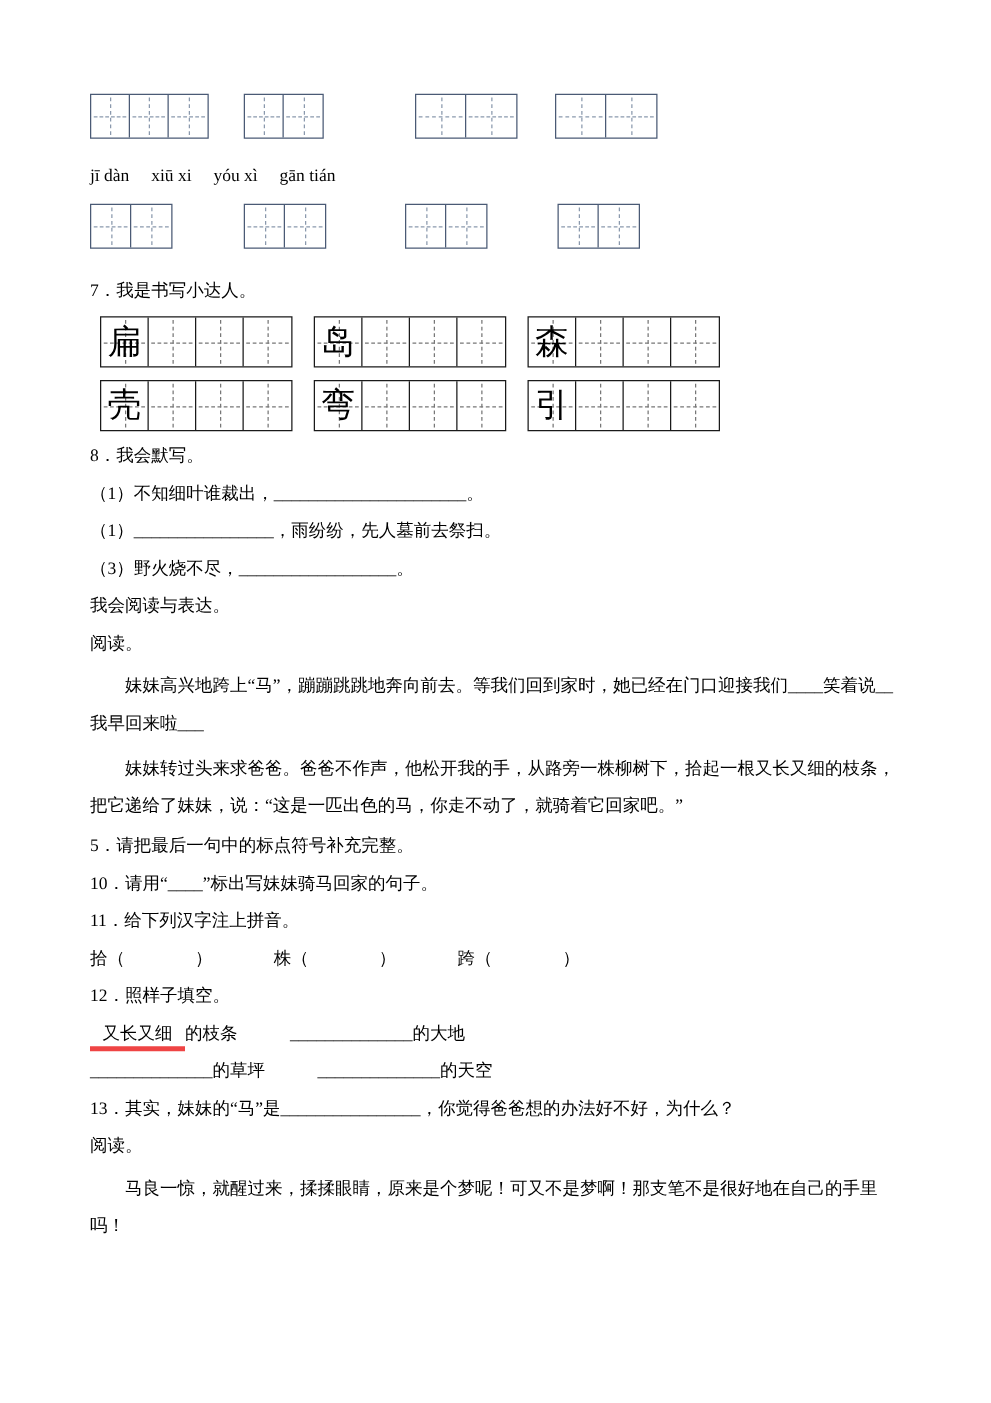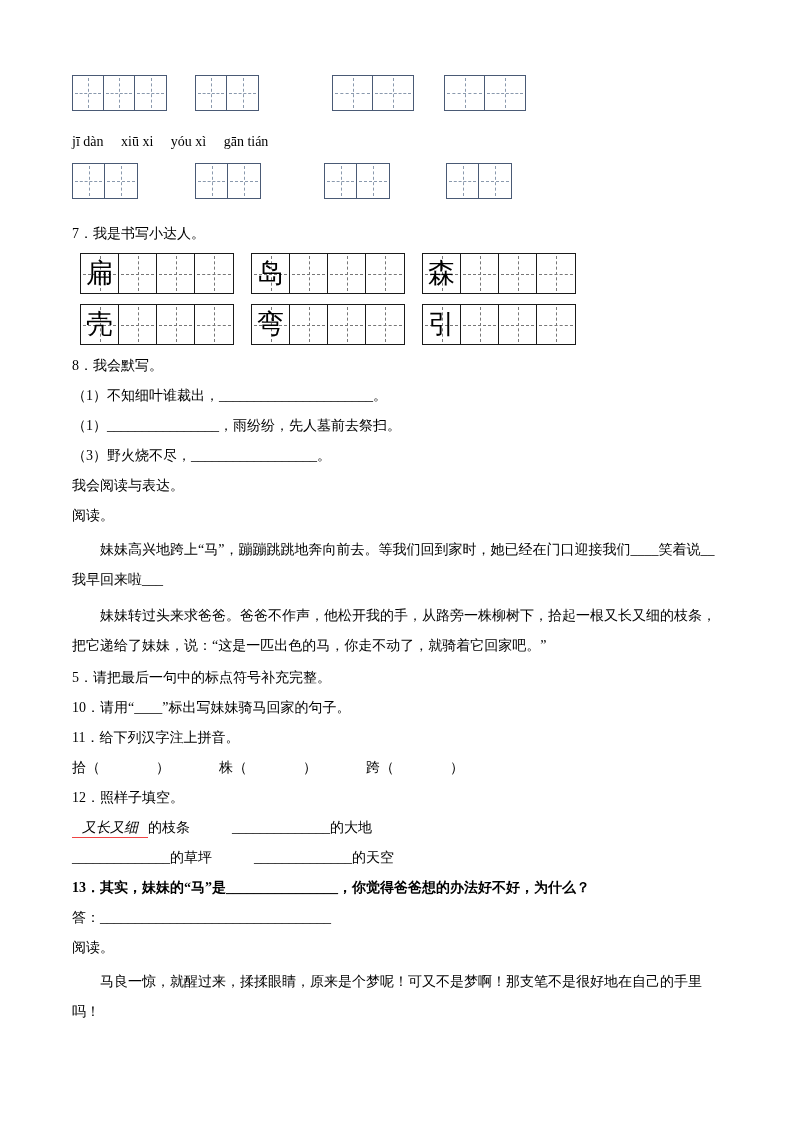--- a/index.html
+++ b/index.html
@@ -36,32 +36,32 @@
 
   
   .line { line-height: 22px; margin-bottom: 8px; }
   .para { line-height: 30px; text-indent: 2em; margin-bottom: 6px; }
   .pre  { white-space: pre-wrap; }
   .pinyin-line { margin: 20px 0 10px; }
 
   .mt24 { margin-top: 24px; }
   .mt14 { margin-top: 0; }
   .mt8  { margin-top: 8px; }
-  .mt6  { margin-top: 6px; font-weight: bold; }
+  .mt6  { margin-top: 6px; }
 
   .ml8  { margin-left: 8px; }
   .ml17 { margin-left: 17px; }
   .ml28 { margin-left: 28px; }
   .ml30 { margin-left: 30px; }
   .ml56 { margin-left: 56px; }
   .ml57 { margin-left: 57px; }
   .ml63 { margin-left: 63px; }
   .ml73 { margin-left: 73px; }
 
-  .ex-ublk { border-bottom: 1px solid #ef4444; padding: 0 10px 2px; font-style: italic; }
+  .ex-ublk { border-bottom: 4px solid #ef4444; padding: 0 10px 2px; }
   .gapx { margin-left: 42px; }
 </style>
 </head>
 <body>
 
 <div class="page">
 
   <div class="grid-row">
     <div class="pgrid">
       <div class="pcell"></div>
@@ -176,18 +176,17 @@
 
   <div class="line">12．照样子填空。</div>
   <div class="line">
     <span class="ex-ublk">又长又细</span><span>的枝条</span><span class="gapx">______________</span><span>的大地</span>
   </div>
   <div class="line">
     <span>______________</span><span>的草坪</span><span class="gapx">______________</span><span>的天空</span>
   </div>
 
   <div class="line mt6">13．其实，妹妹的“马”是________________，你觉得爸爸想的办法好不好，为什么？</div>
-  <div class="line">答：_________________________________</div>
 
   <div class="line mt8">阅读。</div>
   <p class="para">马良一惊，就醒过来，揉揉眼睛，原来是个梦呢！可又不是梦啊！那支笔不是很好地在自己的手里吗！</p>
 
 </div>
 
 </body></html>

